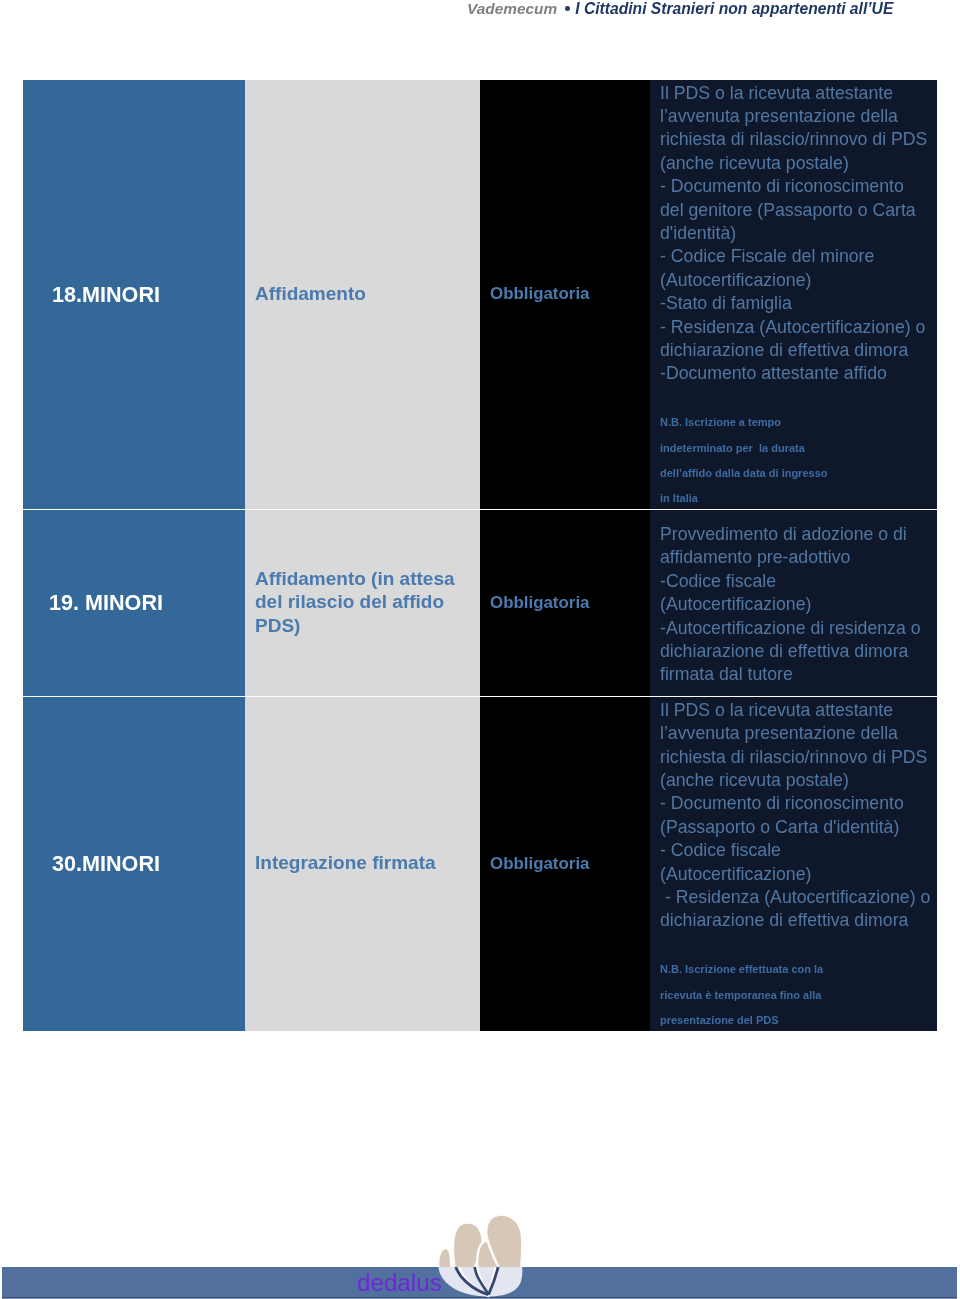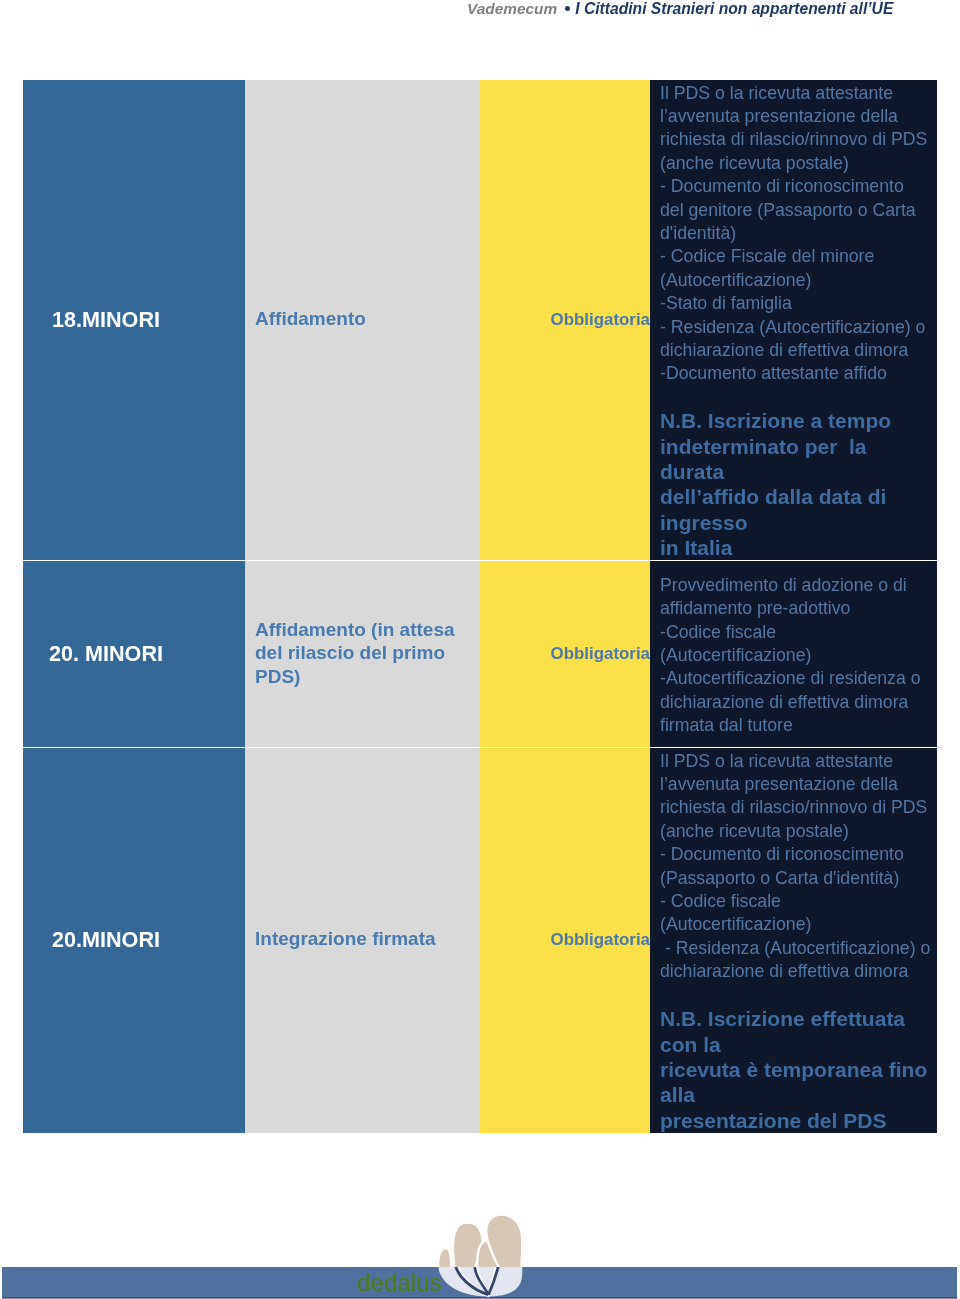--- a/index.html
+++ b/index.html
@@ -22,34 +22,34 @@
        table-layout:fixed;}
   .tbl td{padding:0;vertical-align:middle;border:0;}
   .r1{height:424px;}
   .r2{height:187px;}
   .r3{height:329.5px;}
 
   .tbl td.cid{background:#336898;color:#ffffff;font-weight:bold;font-size:21.6px;
        text-align:center;padding-right:56px;}
   .tbl td.cserv{background:#D9D9D9;color:#4A7AAE;font-weight:bold;font-size:19px;
          padding:0 6px 2.5px 10px;line-height:23.4px;}
-  .tbl td.cobl{background:#fde047;color:#4A7AAE;font-weight:bold;font-size:16.9px;
-        padding:0 0 1px 10px;line-height:23.4px;text-align:right;}
+  .tbl td.cobl{background:#000000;color:#4A7AAE;font-weight:bold;font-size:16.9px;
+        padding:0 0 1px 10px;line-height:23.4px;}
   .tbl td.cdoc{background:#0f172a;color:#5078A3;font-size:17.7px;line-height:23.4px;
         padding:0 2px 0 10px;vertical-align:middle;}
   .tbl td.cdoc > div{position:relative;top:1.5px;}
-  .tbl td.cdoc .nb{font-weight:bold;color:#3C6CA2;font-size:21px;}
+  .tbl td.cdoc .nb{font-weight:bold;color:#3C6CA2;font-size:11px;}
   .tbl tr + tr td{border-top:1.5px solid #ffffff;}
 
   
   .footerbar{position:absolute;left:2px;top:1267px;width:955px;height:30px;background:#51709E;
               border-bottom:1px solid #3C4E70;}
   .footerstrip{position:absolute;left:2px;top:1298px;width:955px;height:1px;background:#8392B4;}
   .logo{position:absolute;left:430px;top:1205px;}
-  .logotext{position:absolute;color:#4d7c0f;font-weight:normal;white-space:nowrap;}
+  .logotext{position:absolute;color:#6d28d9;font-weight:normal;white-space:nowrap;}
   .ded{left:357px;top:1270.8px;font-size:24.2px;line-height:24.2px;}
   .gui{left:517px;top:1334px;font-size:16.2px;line-height:16.2px;}
 </style>
 </head>
 <body>
 
 <div class="page">
 
   <div class="pagehdr">
     <span class="vm">Vademecum</span>
@@ -67,29 +67,29 @@
     <tbody id="tbody">
         <tr class="r1">
           <td class="cid">18.MINORI</td>
           <td class="cserv">Affidamento</td>
           <td class="cobl">Obbligatoria</td>
           <td class="cdoc">
             <div>Il PDS o la ricevuta attestante<br>l’avvenuta presentazione della<br>richiesta di rilascio/rinnovo di PDS<br>(anche ricevuta postale)<br>- Documento di riconoscimento<br>del genitore (Passaporto o Carta<br>d'identità)<br>- Codice Fiscale del minore<br>(Autocertificazione)<br>-Stato di famiglia<br>- Residenza (Autocertificazione) o<br>dichiarazione di effettiva dimora<br>-Documento attestante affido<br><br><span class="nb">N.B. Iscrizione a tempo<br>indeterminato per&nbsp; la durata<br>dell’affido dalla data di ingresso<br>in Italia</span></div>
           </td>
         </tr>
         <tr class="r2">
-          <td class="cid">20. MINORI</td>
-          <td class="cserv">Affidamento (in attesa del rilascio del primo PDS)</td>
+          <td class="cid">19. MINORI</td>
+          <td class="cserv">Affidamento (in attesa del rilascio del affido PDS)</td>
           <td class="cobl">Obbligatoria</td>
           <td class="cdoc">
             <div>Provvedimento di adozione o di<br>affidamento pre-adottivo<br>-Codice fiscale<br>(Autocertificazione)<br>-Autocertificazione di residenza o<br>dichiarazione di effettiva dimora<br>firmata dal tutore</div>
           </td>
         </tr>
         <tr class="r3">
-          <td class="cid">20.MINORI</td>
+          <td class="cid">30.MINORI</td>
           <td class="cserv">Integrazione firmata</td>
           <td class="cobl">Obbligatoria</td>
           <td class="cdoc">
             <div>Il PDS o la ricevuta attestante<br>l’avvenuta presentazione della<br>richiesta di rilascio/rinnovo di PDS<br>(anche ricevuta postale)<br>- Documento di riconoscimento<br>(Passaporto o Carta d'identità)<br>- Codice fiscale<br>(Autocertificazione)<br>&nbsp;- Residenza (Autocertificazione) o<br>dichiarazione di effettiva dimora<br><br><span class="nb">N.B. Iscrizione effettuata con la<br>ricevuta è temporanea fino alla<br>presentazione del PDS</span></div>
           </td>
         </tr>
       </tbody>
   </table>
 
   <div class="footerbar"></div>

